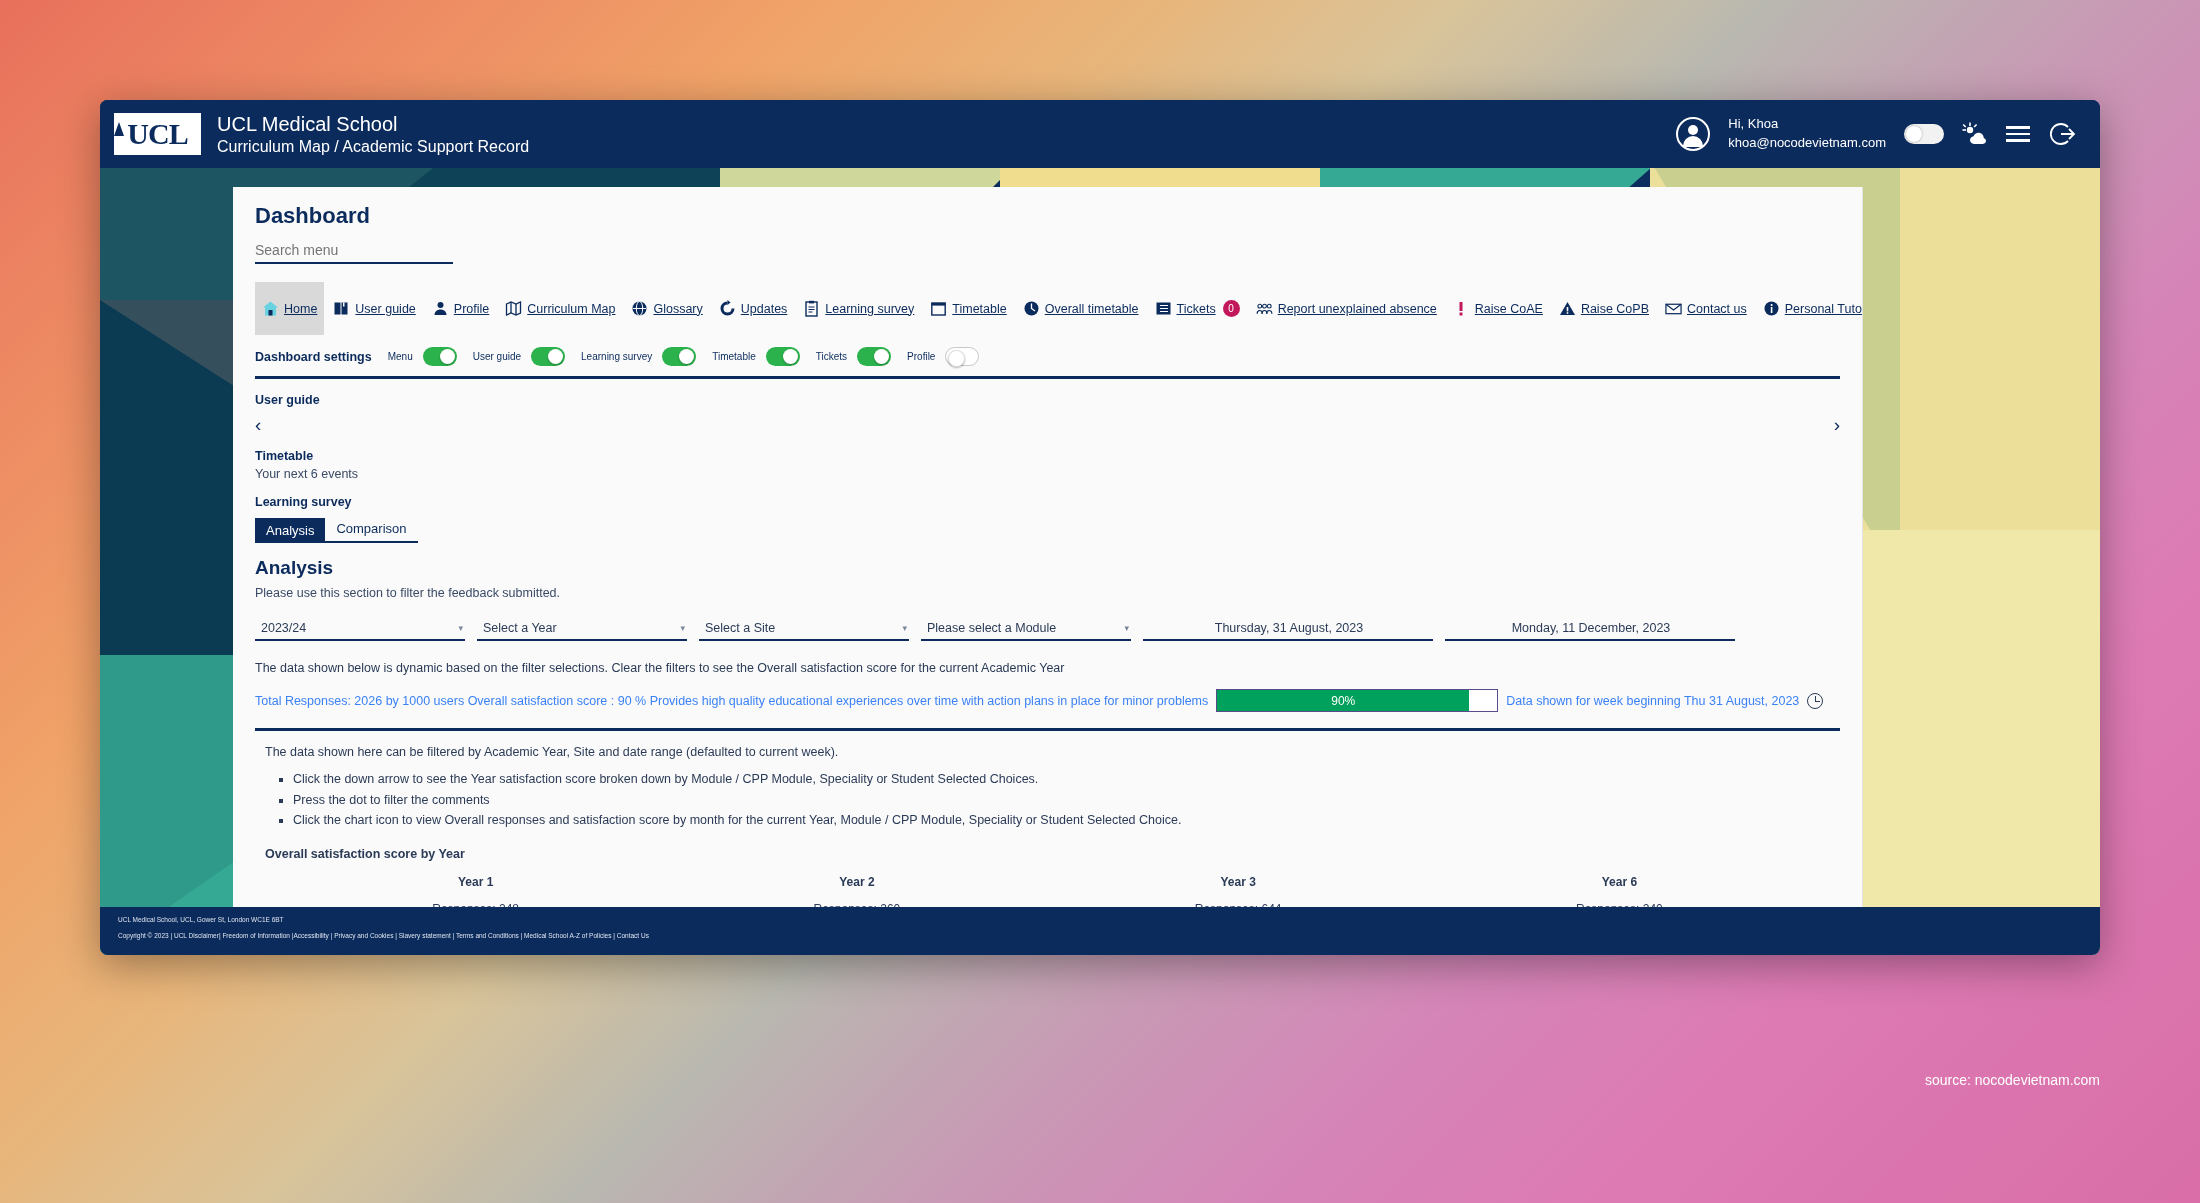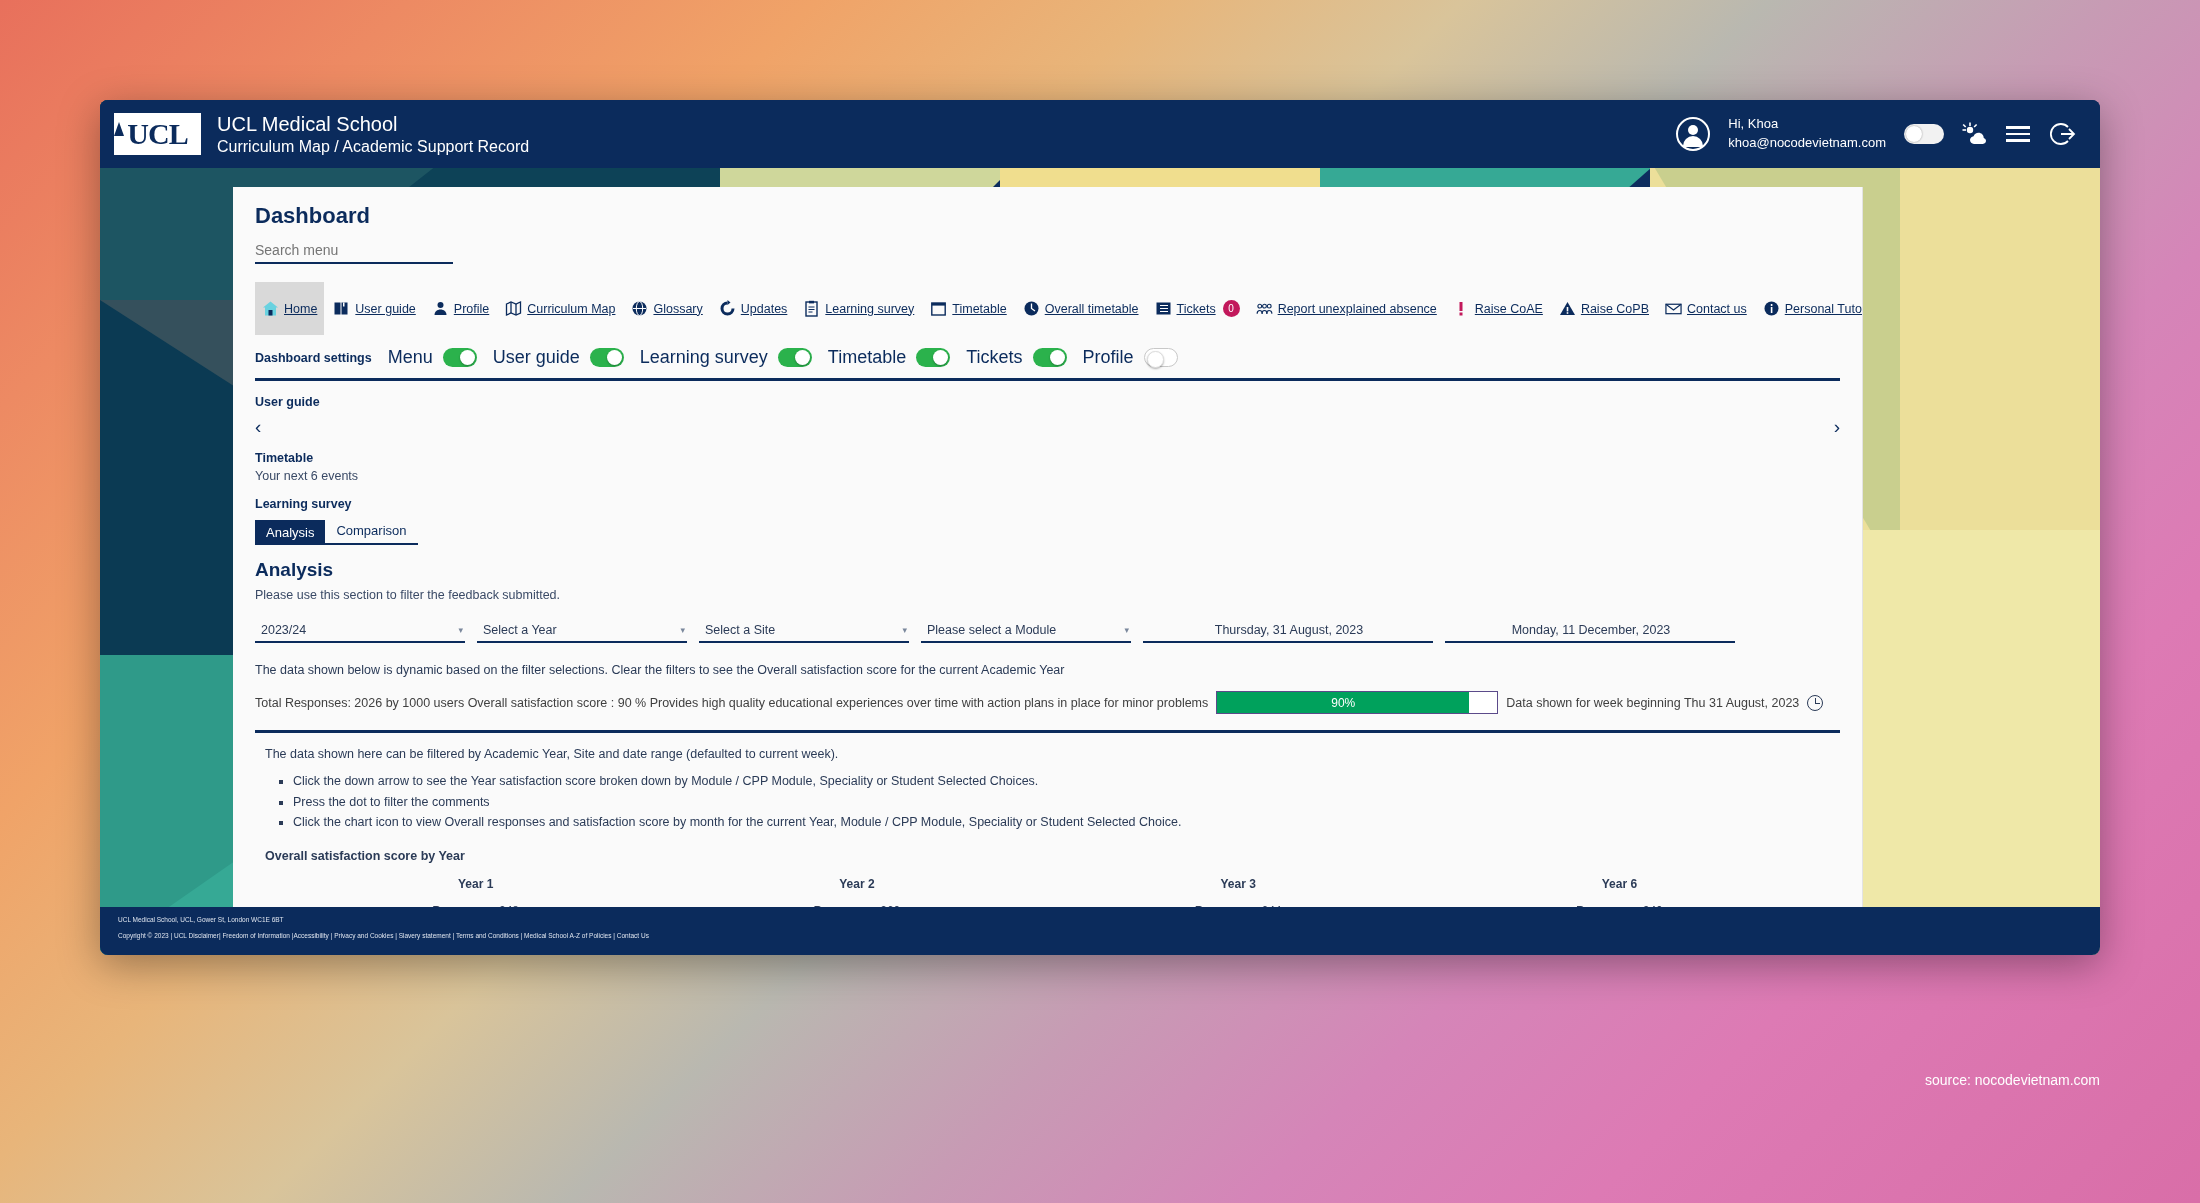--- a/index.html
+++ b/index.html
@@ -79,21 +79,21 @@
   .nav-item.active { background:#d9d9d9; }
   .nav-item .lbl { font-size:12.5px; color:#0b2b5c; text-decoration:underline; }
   .nav-ico { width:17px; height:17px; display:flex; align-items:center; justify-content:center; flex:0 0 17px; }
   .badge { background:#c2185b; color:#fff; border-radius:50%; width:17px; height:17px;
     font-size:10px; display:flex; align-items:center; justify-content:center; margin-left:2px;}
 
   
   .settings { display:flex; align-items:center; gap:10px; margin-top: 12px; padding-bottom:10px;
     border-bottom: 3px solid #0b2b5c; }
   .settings .title { font-size: 12.5px; color:#0b2b5c; font-weight:bold; }
-  .settings .lbl { font-size: 18px; color:#0b2b5c; margin-left:6px; }
+  .settings .lbl { font-size: 10px; color:#0b2b5c; margin-left:6px; }
   .tg { width: 34px; height: 19px; border-radius: 10px; position:relative; flex:0 0 34px; }
   .tg.on { background:#2bb24c; }
   .tg.off { background:#fff; border:1px solid #c8c8c8; }
   .tg:after{content:"";position:absolute;top:2px;width:15px;height:15px;border-radius:50%;background:#fff;box-shadow:0 1px 2px rgba(0,0,0,.3);}
   .tg.on:after{ right:2px; }
   .tg.off:after{ left:2px; background:#fff; border:1px solid #ddd; }
 
   
   .sec-h { color:#0b2b5c; font-size:12.5px; font-weight:bold; margin-top: 14px; }
   .sec-t { color:#3a4a66; font-size:12.5px; margin-top: 4px; }
@@ -116,21 +116,21 @@
   .fl.w1 { width: 210px; }
   .fl.w2 { width: 210px; }
   .fl.w3 { width: 210px; }
   .fl.w4 { width: 210px; }
   .fl.date { width: 290px; justify-content:center; padding-right:4px; }
 
   
   .strip { margin-top: 20px; padding-bottom: 16px; border-bottom: 3px solid #0b2b5c; }
   .strip .l1 { font-size:12.5px; color:#2b3b57; }
   .strip .l2row { display:flex; align-items:center; gap:8px; margin-top: 14px; }
-  .strip .l2 { font-size:12.5px; color:#404040; white-space:nowrap; }
+  .strip .l2 { font-size:12.5px; color:#3b82f6; white-space:nowrap; }
   .progress { width: 282px; height: 23px; border:1.5px solid #5b4a8a; background:#fff; position:relative; flex:0 0 282px;}
   .progress .bar { height:100%; background:#00a15c; display:flex; align-items:center; justify-content:center;
     color:#fff; font-size:12px; }
   .clock { width:16px; height:16px; border:1.5px solid #2b3b57; border-radius:50%; position:relative; flex:0 0 16px;}
   .clock:before{content:"";position:absolute;left:6.5px;top:2px;width:1.5px;height:6px;background:#2b3b57;}
   .clock:after{content:"";position:absolute;left:7px;top:7px;width:5px;height:1.5px;background:#2b3b57;}
 
   
   .instr { margin-top: 14px; padding-left: 10px; }
   .instr .p { font-size:12.5px; color:#2b3b57; }

